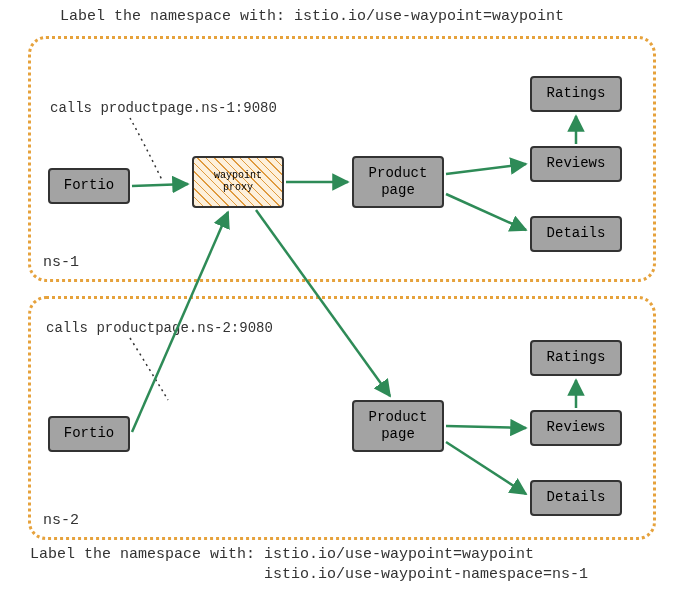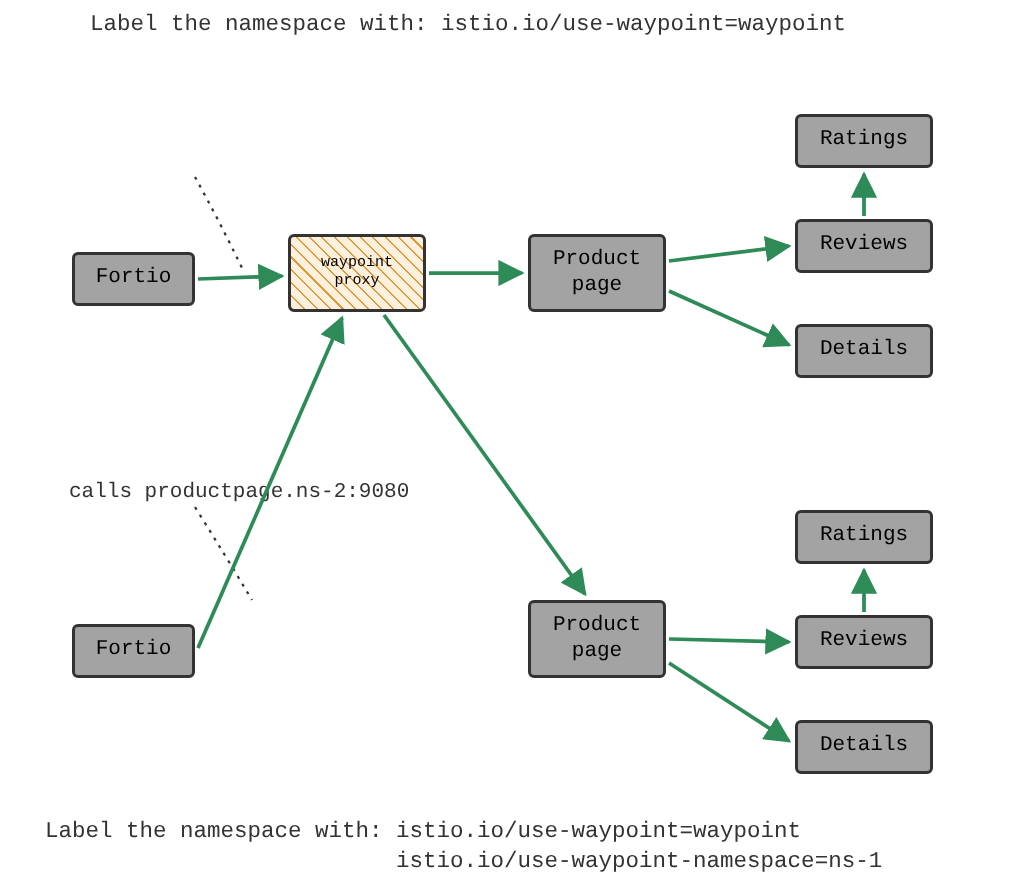--- a/index.html
+++ b/index.html
@@ -76,22 +76,29 @@
     pointer-events: none;
   }
 </style>
 </head>
 <body>
 
 <div class="canvas">
 
   <div class="label-top">Label the namespace with: istio.io/use-waypoint=waypoint</div>
 
+  <div class="ns-box ns1">
+    <div class="ns-title">ns-1</div>
+  </div>
 
+  <div class="ns-box ns2">
+    <div class="ns-title">ns-2</div>
+  </div>
 
+  <div class="call-label" style="left:50px; top:100px;">calls productpage.ns-1:9080</div>
 
   <div class="call-label" style="left:46px; top:320px;">calls productpage.ns-2:9080</div>
 
   <div class="node" style="left:48px; top:168px; width:82px; height:36px;">Fortio</div>
   <div class="node waypoint" style="left:192px; top:156px; width:92px; height:52px; font-size:10px; white-space:pre;">waypoint
 proxy</div>
   <div class="node" style="left:352px; top:156px; width:92px; height:52px; white-space:pre;">Product
 page</div>
   <div class="node" style="left:530px; top:76px;  width:92px; height:36px;">Ratings</div>
   <div class="node" style="left:530px; top:146px; width:92px; height:36px;">Reviews</div>

